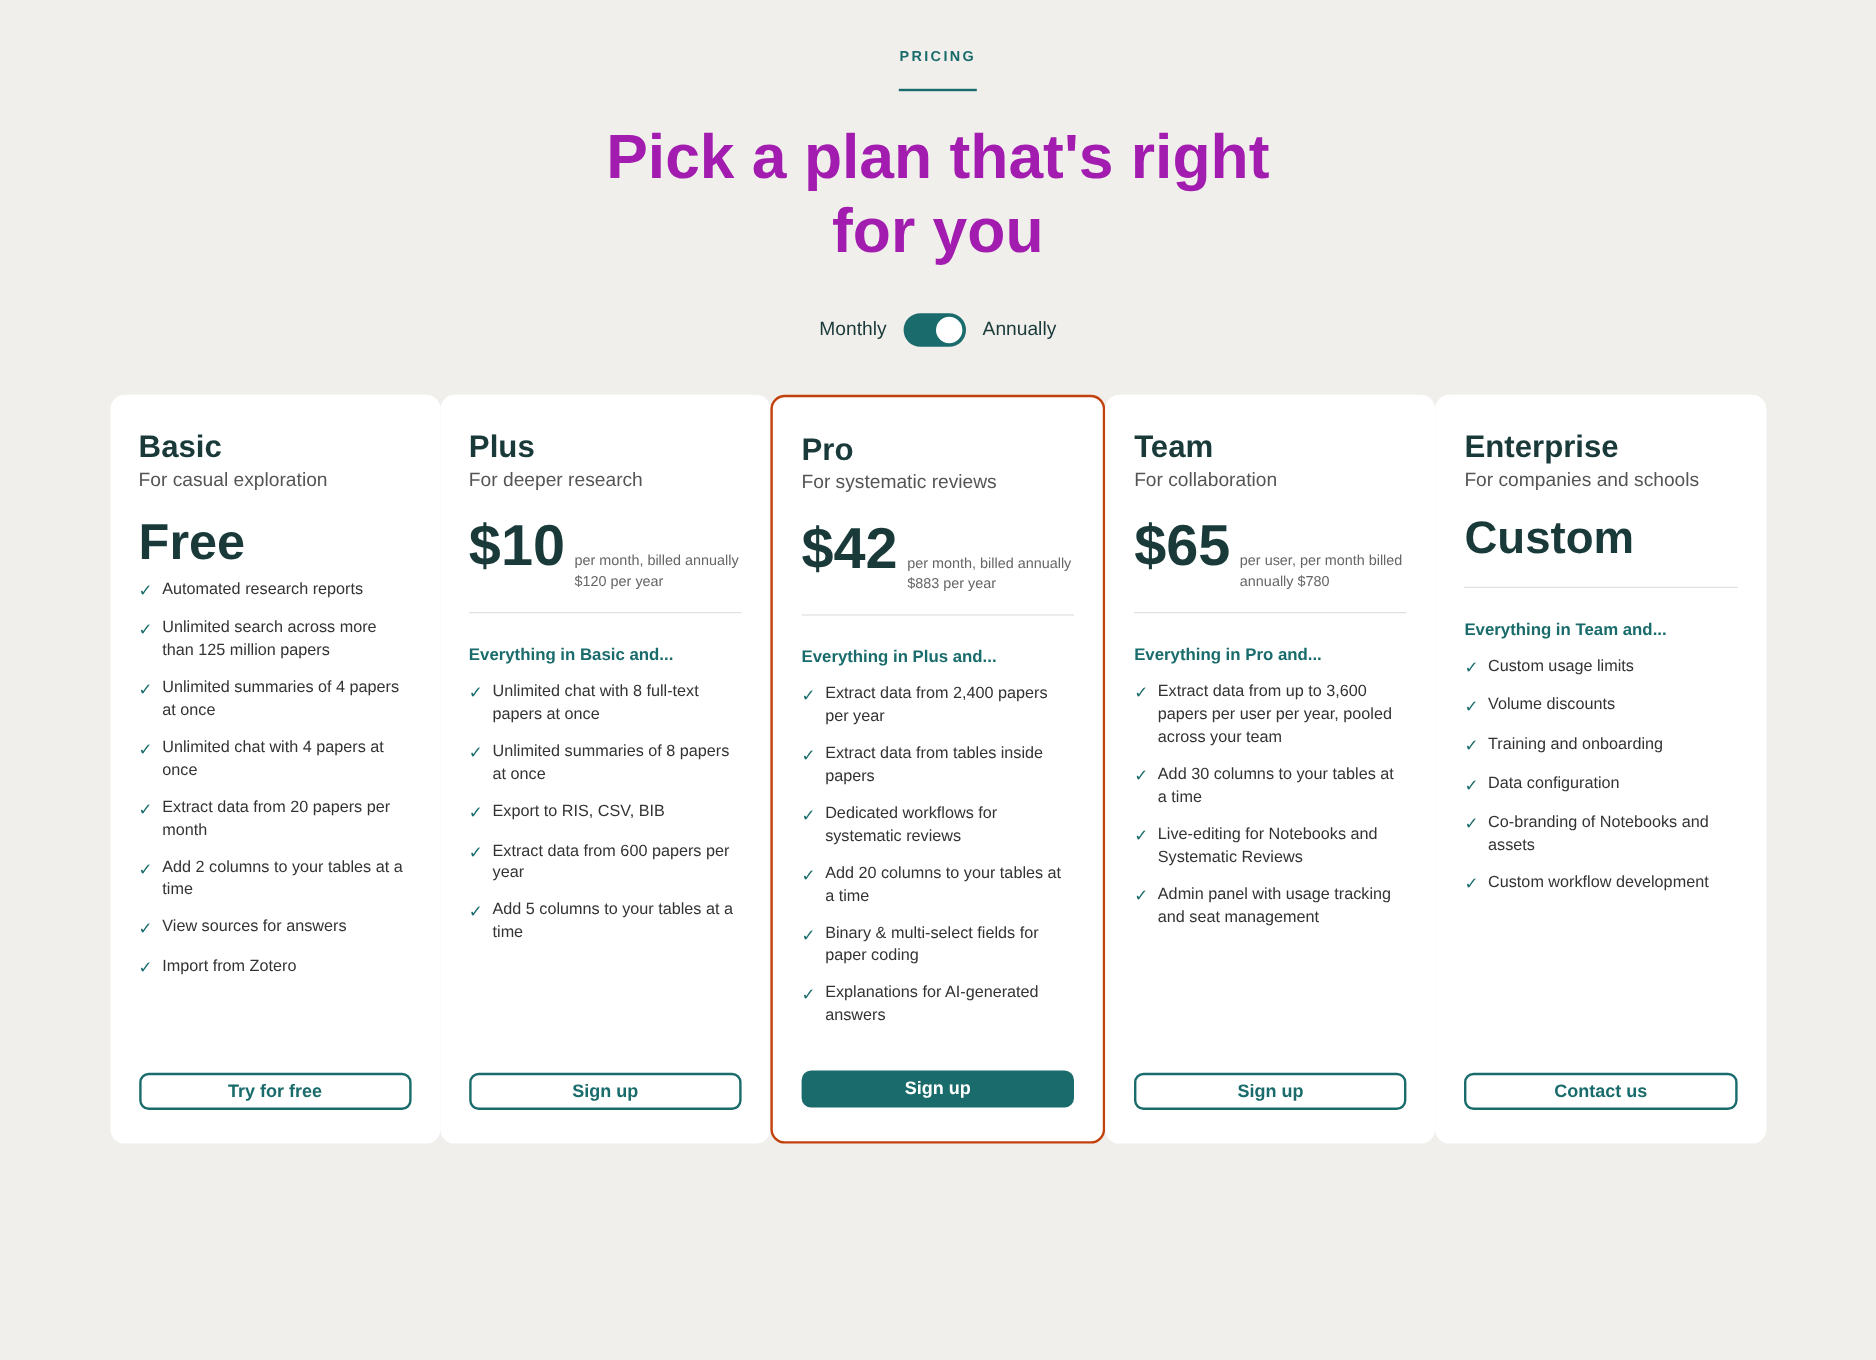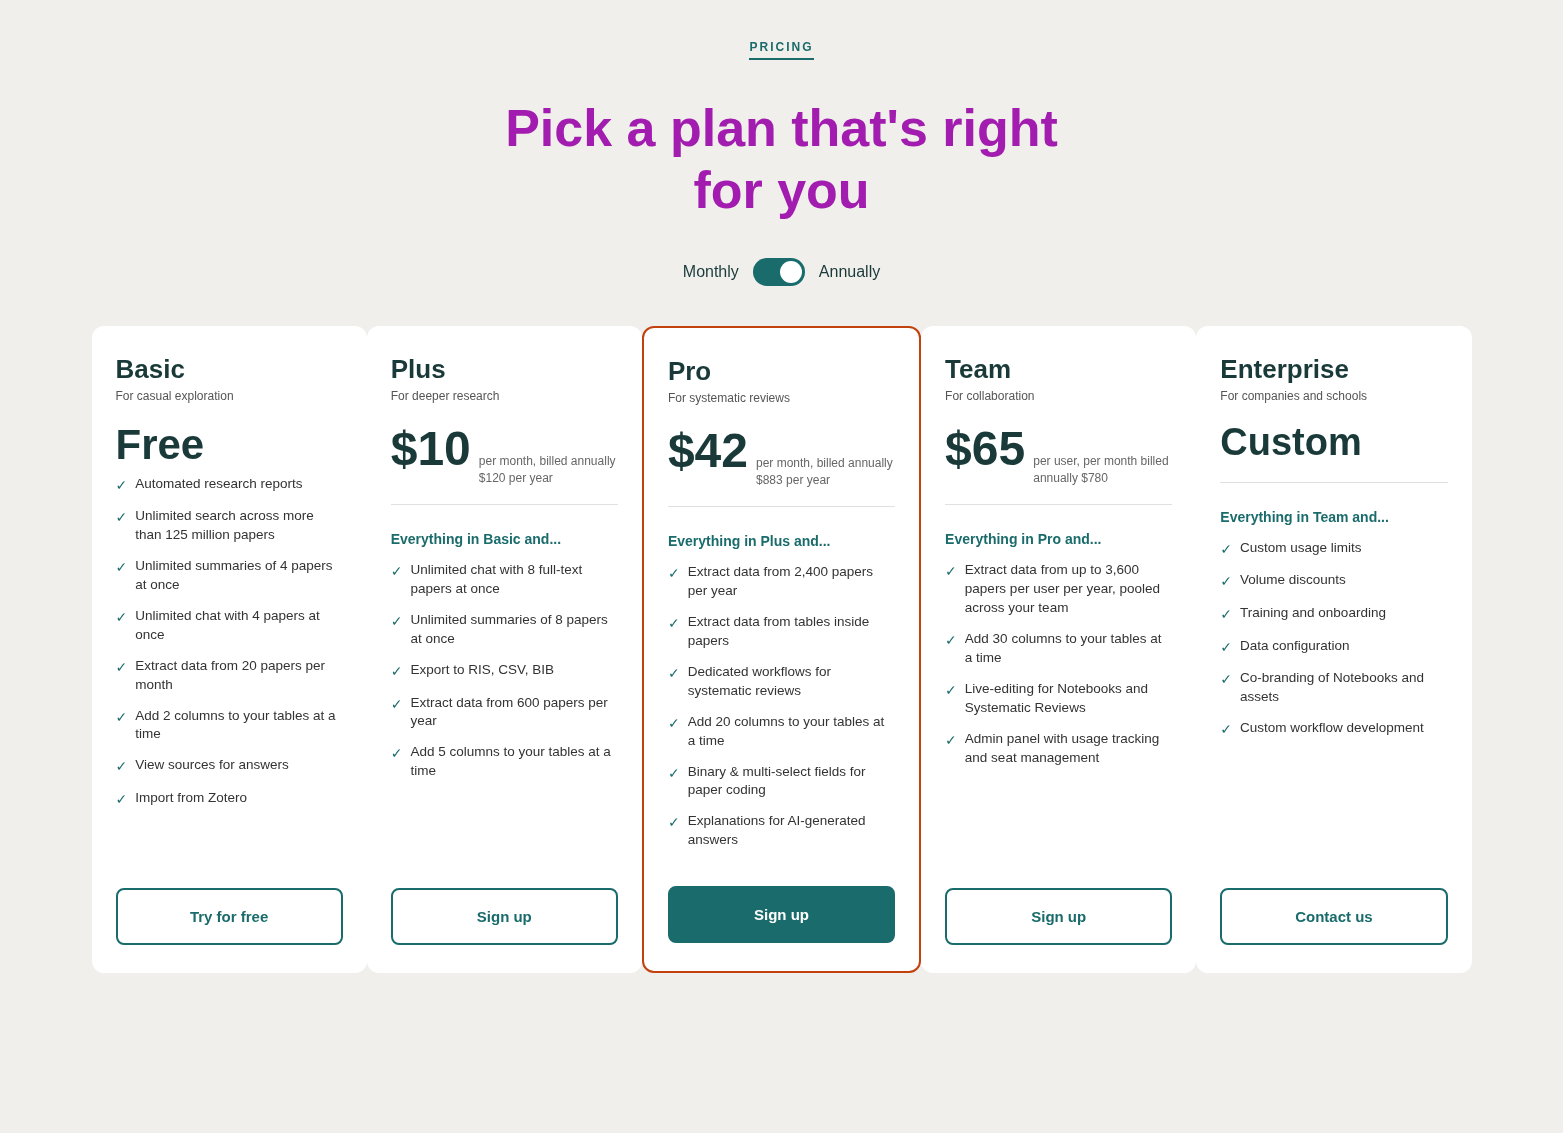--- a/index.html
+++ b/index.html
@@ -12,22 +12,22 @@
       align-items: center;
       padding: 40px 20px 60px;
     }
     .pricing-label {
       font-size: 12px;
       font-weight: 600;
       letter-spacing: 2px;
       color: #1a6b6b;
       text-transform: uppercase;
       border-bottom: 2px solid #1a6b6b;
-      padding-bottom: 4px;
-      margin-bottom: 37px;
+      padding-bottom: 20px;
+      margin-bottom: 24px;
       text-align: right;
     }
     .page-title {
       font-size: 52px;
       font-weight: 800;
       color: #a21caf;
       text-align: center;
       line-height: 1.2;
       margin-bottom: 36px;
     }
@@ -79,21 +79,21 @@
       border: 2px solid #c2410c;
       background: white;
     }
     .plan-name {
       font-size: 26px;
       font-weight: 700;
       color: #1a3a3a;
       margin-bottom: 4px;
     }
     .plan-tagline {
-      font-size: 12px;
+      font-size: 16px;
       color: #555;
       margin-bottom: 18px;
     }
     .plan-price-row {
       display: flex;
       align-items: baseline;
       gap: 8px;
       margin-bottom: 6px;
     }
     .plan-price-large {
@@ -139,21 +139,21 @@
     }
     .check-icon {
       color: #1a6b6b;
       font-size: 14px;
       margin-top: 1px;
       flex-shrink: 0;
     }
     .plan-cta {
       display: block;
       width: 100%;
-      padding: 18px;
+      padding: 5px;
       border-radius: 8px;
       font-size: 15px;
       font-weight: 600;
       cursor: pointer;
       text-align: center;
       border: 2px solid #1a6b6b;
       background: white;
       color: #1a6b6b;
       margin-top: auto;
     }

